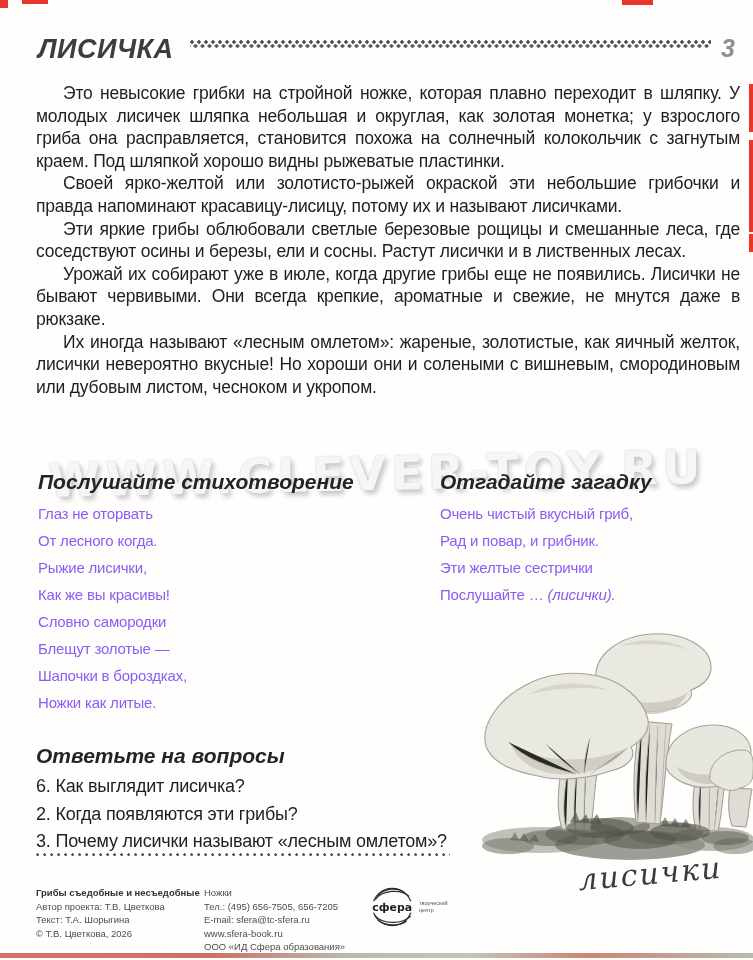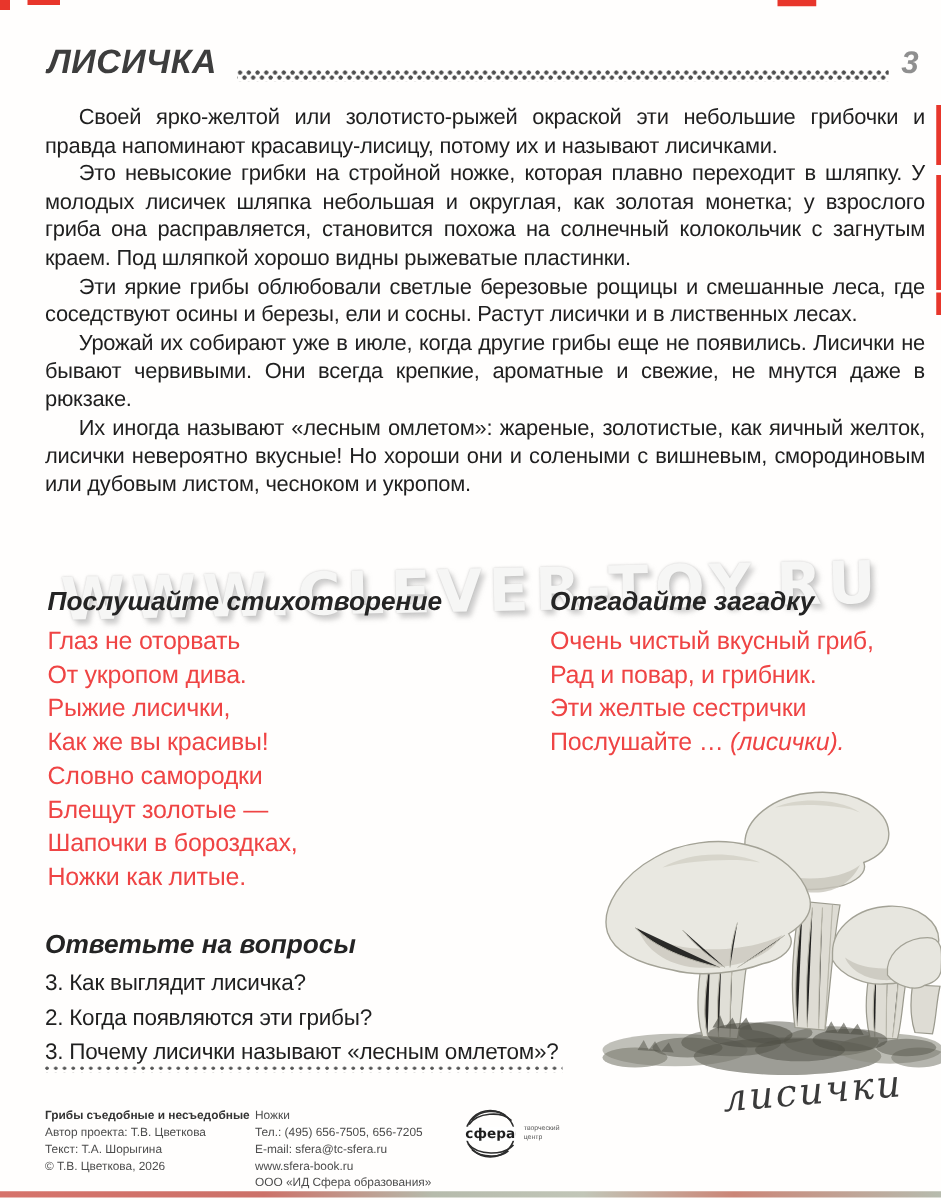--- a/index.html
+++ b/index.html
@@ -1,21 +1,21 @@
 <!DOCTYPE html>
 <html><head>
 <meta charset="utf-8">
 <style>
   html,body{margin:0;padding:0;background:#ffffff;}
   .page{
     position:relative;width:753px;height:960px;background:#fffefd;overflow:hidden;
     font-family:"Liberation Sans","DejaVu Sans",sans-serif;color:#242424;
   }
   
-  .header{position:absolute;top:34px;left:38px;right:18px;display:flex;align-items:flex-end;}
+  .header{position:absolute;top:34px;left:38px;right:18px;display:flex;align-items:flex-start;}
   .title{font-size:27px;font-weight:bold;font-style:italic;color:#3d3d3d;letter-spacing:.5px;white-space:nowrap;}
   .leader{
     flex:1;height:9px;margin:6px 10px 0 16px;
     background-image:
       radial-gradient(circle at 2px 2px,#4f4f4f 1.5px,transparent 1.9px),
       radial-gradient(circle at 2px 2px,#4f4f4f 1.5px,transparent 1.9px);
     background-size:7px 9px,7px 9px;
     background-position:0 0,3.5px 4px;
   }
   .pagenum{font-size:25px;font-weight:bold;font-style:italic;color:#8f8f8f;}
@@ -31,21 +31,21 @@
     z-index:1;white-space:nowrap;font-family:"DejaVu Sans",sans-serif;
     font-weight:bold;font-size:47px;letter-spacing:5px;color:#f6f6f5;
     text-shadow:3px 4px 4px rgba(165,165,165,.55),0 0 2px rgba(195,195,195,.85);
     user-select:none;
   }
   
   .col{position:absolute;z-index:2;}
   .col-poem{top:470px;left:38px;width:370px;}
   .col-riddle{top:470px;left:440px;width:300px;}
   .sec-head{font-size:21px;font-weight:bold;font-style:italic;color:#242424;margin:0 0 6px 0;}
-  .line{font-size:20px;line-height:27px;color:#ef4444;letter-spacing:-.2px;}
+  .line{font-size:15px;line-height:27px;color:#8b5cf6;letter-spacing:-.2px;}
   .answer{font-style:italic;margin-top:39px;}
   
   .questions{position:absolute;top:744px;left:36px;width:480px;z-index:2;}
   .questions .sec-head{margin-bottom:5px;}
   .q-line{font-size:18px;line-height:27.5px;color:#1f1f1f;letter-spacing:-.2px;}
   
   .dotsep{
     position:absolute;top:853px;left:36px;width:414px;height:5px;z-index:2;
     background-image:radial-gradient(circle at 1.6px 1.6px,#565656 1.15px,transparent 1.55px);
     background-size:7px 5px;background-repeat:repeat-x;
@@ -87,50 +87,50 @@
 
   <div class="header">
     <span class="title">ЛИСИЧКА</span>
     <span class="leader"></span>
     <span class="pagenum">3</span>
   </div>
 
   <div class="watermark">WWW.CLEVER-TOY.RU</div>
 
   <div class="bodytext">
+    <p class="body-p">Это невысокие грибки на стройной ножке, которая плавно переходит в шляпку. У молодых лисичек шляпка небольшая и округлая, как золотая монетка; у взрослого гриба она расправляется, становится похожа на солнечный колокольчик с загнутым краем. Под шляпкой хорошо видны рыжеватые пластинки.</p>
     <p class="body-p">Своей ярко-желтой или золотисто-рыжей окраской эти небольшие грибочки и правда напоминают красавицу-лисицу, потому их и называют лисичками.</p>
-    <p class="body-p">Это невысокие грибки на стройной ножке, которая плавно переходит в шляпку. У молодых лисичек шляпка небольшая и округлая, как золотая монетка; у взрослого гриба она расправляется, становится похожа на солнечный колокольчик с загнутым краем. Под шляпкой хорошо видны рыжеватые пластинки.</p>
     <p class="body-p">Эти яркие грибы облюбовали светлые березовые рощицы и смешанные леса, где соседствуют осины и березы, ели и сосны. Растут лисички и в лиственных лесах.</p>
     <p class="body-p">Урожай их собирают уже в июле, когда другие грибы еще не появились. Лисички не бывают червивыми. Они всегда крепкие, ароматные и свежие, не мнутся даже в рюкзаке.</p>
     <p class="body-p">Их иногда называют «лесным омлетом»: жареные, золотистые, как яичный желток, лисички невероятно вкусные! Но хороши они и солеными с вишневым, смородиновым или дубовым листом, чесноком и укропом.</p>
   </div>
 
   <div class="col col-poem">
     <div class="sec-head">Послушайте стихотворение</div>
     <div class="line">Глаз не оторвать</div>
-    <div class="line">От укропом дива.</div>
+    <div class="line">От лесного когда.</div>
     <div class="line">Рыжие лисички,</div>
     <div class="line">Как же вы красивы!</div>
     <div class="line">Словно самородки</div>
     <div class="line">Блещут золотые —</div>
     <div class="line">Шапочки в бороздках,</div>
     <div class="line">Ножки как литые.</div>
   </div>
 
   <div class="col col-riddle">
     <div class="sec-head">Отгадайте загадку</div>
     <div class="line">Очень чистый вкусный гриб,</div>
     <div class="line">Рад и повар, и грибник.</div>
     <div class="line">Эти желтые сестрички</div>
     <div class="line"><span>Послушайте … </span><span class="answer">(лисички).</span></div>
   </div>
 
   <div class="questions">
     <div class="sec-head">Ответьте на вопросы</div>
-    <div class="q-line">3. Как выглядит лисичка?</div>
+    <div class="q-line">6. Как выглядит лисичка?</div>
     <div class="q-line">2. Когда появляются эти грибы?</div>
     <div class="q-line">3. Почему лисички называют «лесным омлетом»?</div>
   </div>
 
   <div class="dotsep"></div>
 
   <div class="footer">
     <div class="f-col f-col-1">
       <div class="f-bold">Грибы съедобные и несъедобные</div>
       <div>Автор проекта: Т.В. Цветкова</div>

